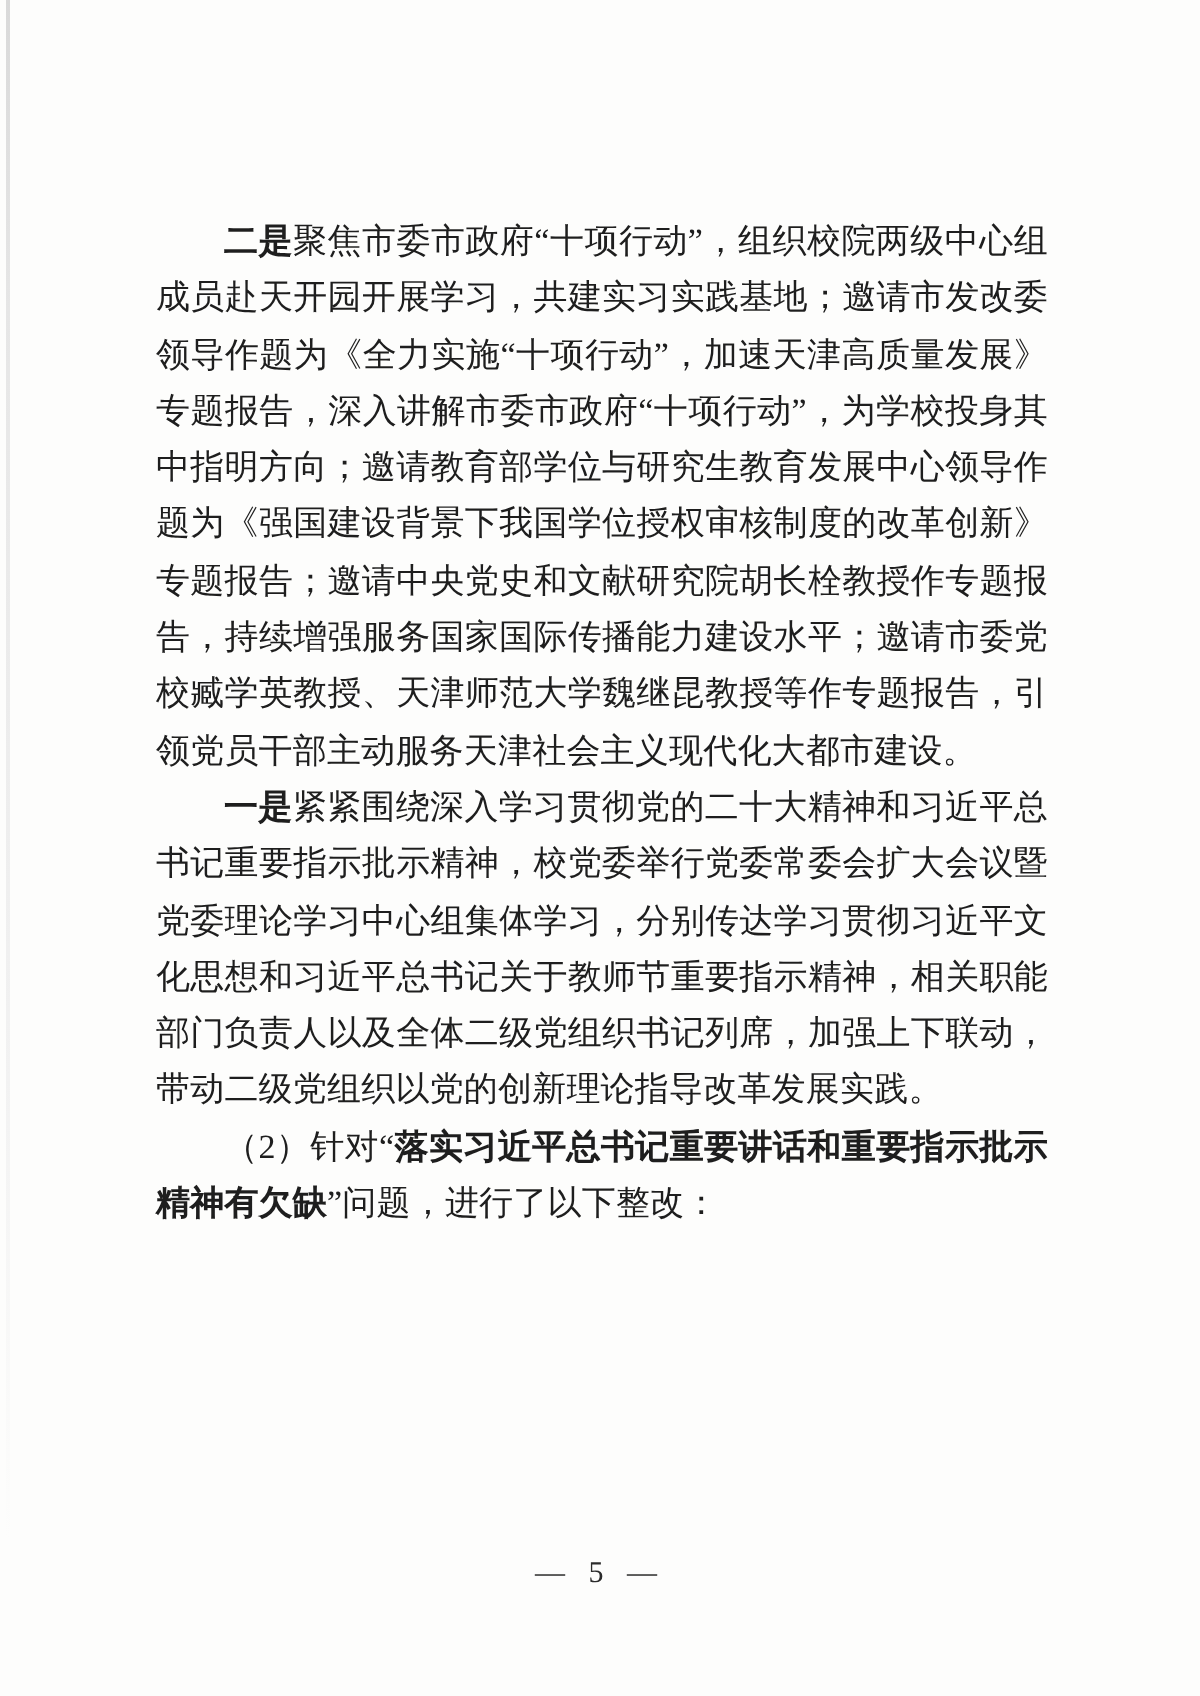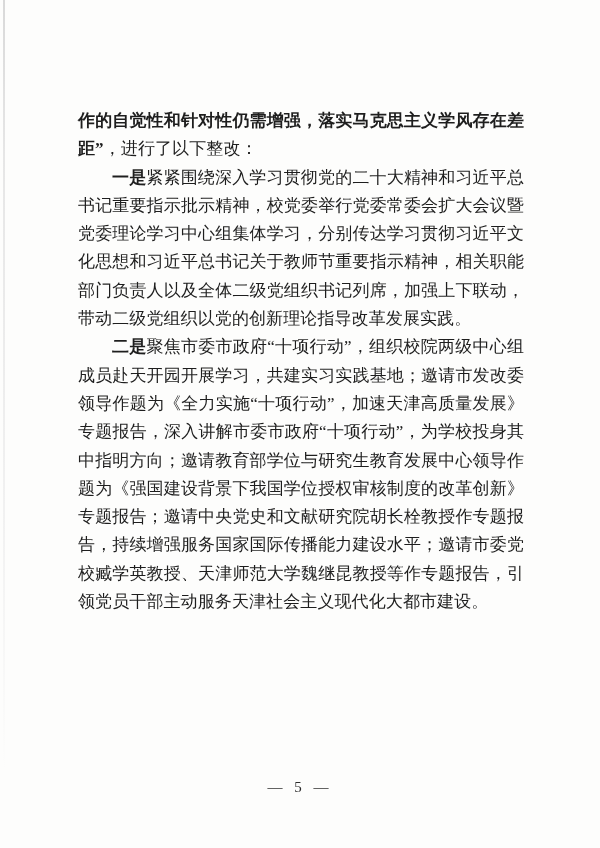--- a/index.html
+++ b/index.html
@@ -64,31 +64,31 @@
 </style>
 </head>
 <body>
 
 <div class="page">
 
   <div class="scan-edge"></div>
 
   <div class="content">
 
-    <p>
-      <span class="b">作的自觉性和针对性仍需增强，落实马克思主义学风存在差距”</span><span>，进行了以下整改：</span>
+
+    <p class="indent">
+      <span class="b">二是</span><span>聚焦市委市政府“十项行动”，组织校院两级中心组成员赴天开园开展学习，共建实习实践基地；邀请市发改委领导作题为《全力实施“十项行动”，加速天津高质量发展》专题报告，深入讲解市委市政府“十项行动”，为学校投身其中指明方向；邀请教育部学位与研究生教育发展中心领导作题为《强国建设背景下我国学位授权审核制度的改革创新》专题报告；邀请中央党史和文献研究院胡长栓教授作专题报告，持续增强服务国家国际传播能力建设水平；邀请市委党校臧学英教授、天津师范大学魏继昆教授等作专题报告，引领党员干部主动服务天津社会主义现代化大都市建设。</span>
     </p>
 
     <p class="indent">
       <span class="b">一是</span><span>紧紧围绕深入学习贯彻党的二十大精神和习近平总书记重要指示批示精神，校党委举行党委常委会扩大会议暨党委理论学习中心组集体学习，分别传达学习贯彻习近平文化思想和习近平总书记关于教师节重要指示精神，相关职能部门负责人以及全体二级党组织书记列席，加强上下联动，带动二级党组织以党的创新理论指导改革发展实践。</span>
     </p>
 
     <p class="indent">
-      <span class="b">二是</span><span>聚焦市委市政府“十项行动”，组织校院两级中心组成员赴天开园开展学习，共建实习实践基地；邀请市发改委领导作题为《全力实施“十项行动”，加速天津高质量发展》专题报告，深入讲解市委市政府“十项行动”，为学校投身其中指明方向；邀请教育部学位与研究生教育发展中心领导作题为《强国建设背景下我国学位授权审核制度的改革创新》专题报告；邀请中央党史和文献研究院胡长栓教授作专题报告，持续增强服务国家国际传播能力建设水平；邀请市委党校臧学英教授、天津师范大学魏继昆教授等作专题报告，引领党员干部主动服务天津社会主义现代化大都市建设。</span>
+      <span>（2）针对“</span><span class="b">落实习近平总书记重要讲话和重要指示批示精神有欠缺</span><span>”问题，进行了以下整改：</span>
     </p>
-
 
 
   </div>
 
   <div class="footer">— 5 —</div>
 
 </div>
 
 </body></html>

